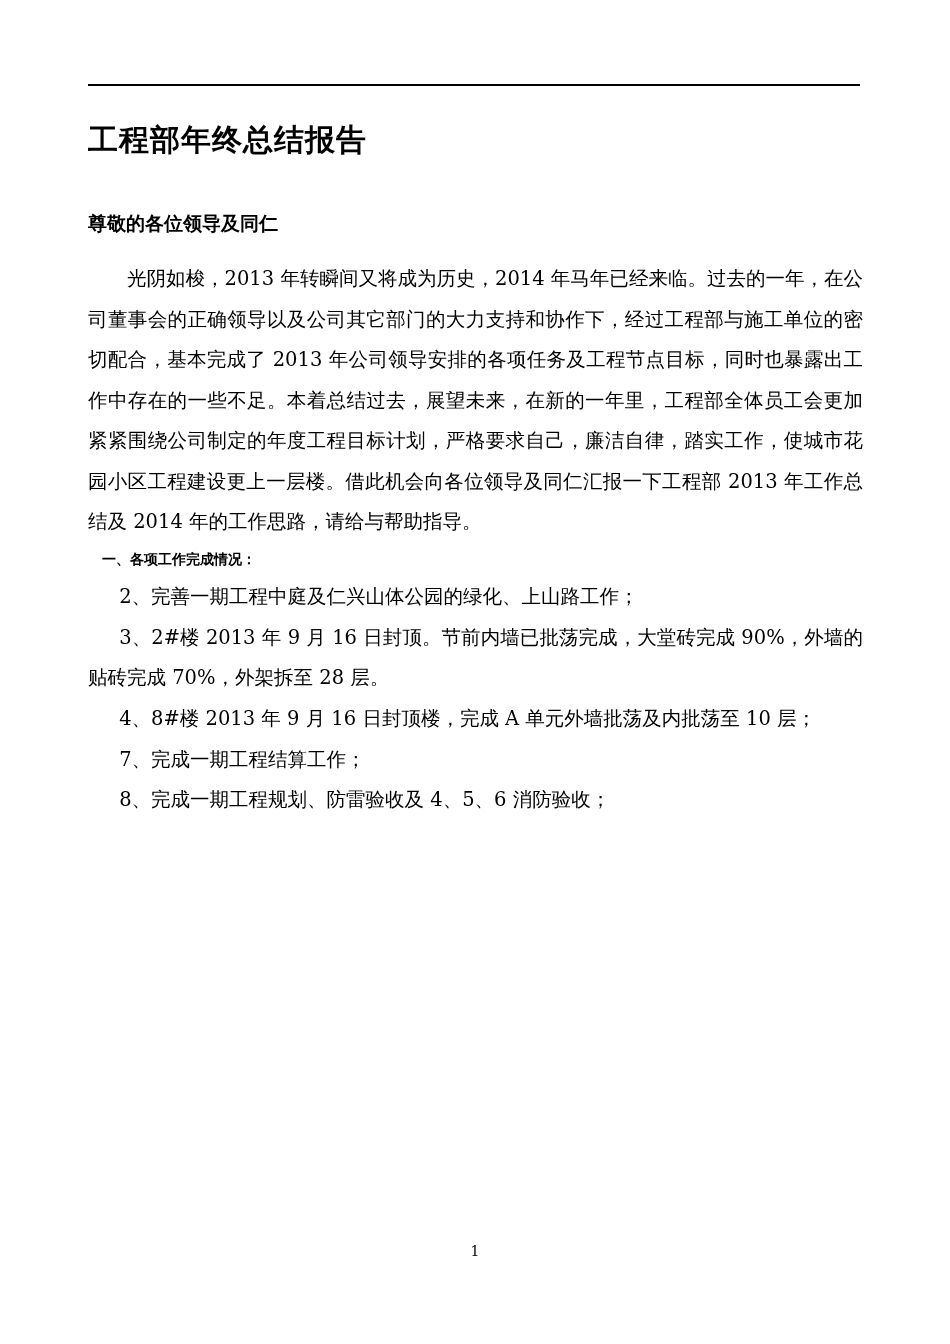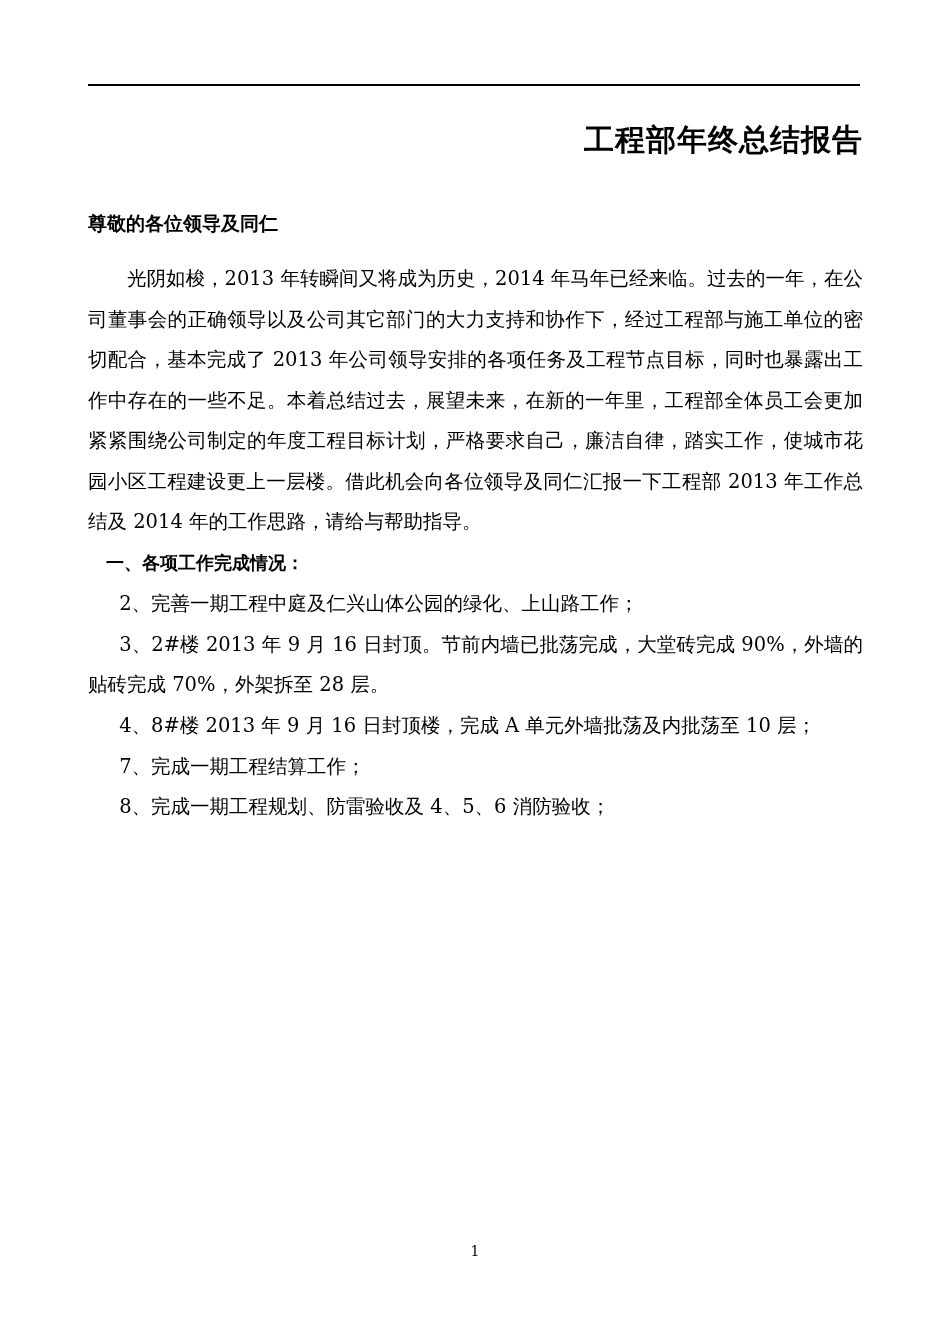--- a/index.html
+++ b/index.html
@@ -29,21 +29,21 @@
   }
 
   .content {
     position: absolute;
     left: 88px;
     top: 120px;
     width: 775px;
   }
 
   .doc-title {
-    text-align: right;
+    text-align: left;
     font-size: 30px;
     font-weight: bold;
     letter-spacing: 1px;
     line-height: 1.35;
     margin: 0 0 48px 0;
     font-family: "DejaVu Sans", "Liberation Sans", sans-serif;
   }
 
   .salutation {
     font-size: 19px;
@@ -66,21 +66,21 @@
     text-align: center;
     font-size: 25px;
     font-weight: bold;
     margin: 40px 0 16px 0;
     line-height: 1.5;
     font-family: "DejaVu Sans", "Liberation Sans", sans-serif;
     letter-spacing: 1px;
   }
 
   .sub-head {
-    font-size: 18px;
+    font-size: 14px;
     font-weight: bold;
     margin: 0 0 6px 0;
     text-indent: 1em;
     line-height: 1.75;
     font-family: "DejaVu Sans", "Liberation Sans", sans-serif;
   }
 
   .list {
     margin: 0;
     padding: 0;

